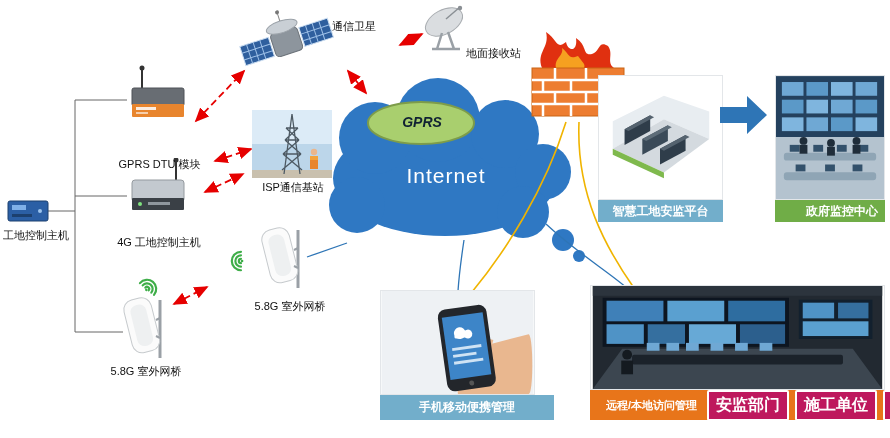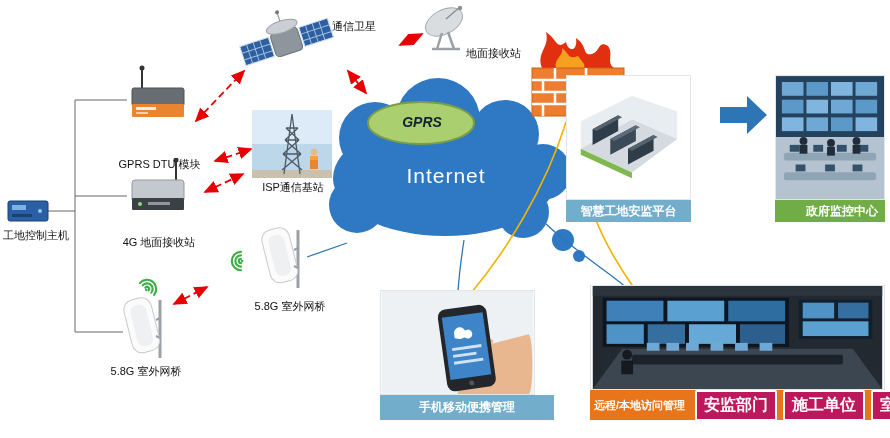--- a/index.html
+++ b/index.html
@@ -11,21 +11,21 @@
   .lbl.left{text-align:left;}
   .cloud-text{position:absolute;z-index:3;color:#fff;font-size:21px;letter-spacing:1px;text-align:center;}
   .gprs-text{position:absolute;z-index:3;color:#123;font-size:14px;font-weight:bold;text-align:center;}
   .panel{position:absolute;z-index:2;}
   .panel .img{display:block;border:1px solid #e3e6e9;box-sizing:border-box;}
   .caption{display:flex;align-items:center;justify-content:center;color:#fff;
            font-size:12px;font-weight:600;box-sizing:border-box;}
   .cap-teal{background:#72aecb;}
   .cap-green{background:#70ad47;padding-left:24px;}
   .access-bar{display:flex;align-items:center;background:#e8751a;height:30px;box-sizing:border-box;
-              padding:0 0;gap:6px;}
+              padding:0 12px;gap:6px;}
   .access-bar .access-title{color:#fff;font-size:11px;font-weight:600;white-space:nowrap;padding:0 4px;flex:1;}
   .access-btn{border:2px solid #ffffff;background:#be185d;color:#fff;font-size:16px;font-weight:600;
               padding:3px 7px;white-space:nowrap;border-radius:2px;}
   .wifi{position:absolute;z-index:2;width:26px;height:26px;}
 </style>
 </head>
 <body>
 
 <div id="stage">
 
@@ -120,21 +120,21 @@
   <div class="node" style="left:126px;top:158px;">
     <svg width="64" height="62" viewBox="0 0 64 62">
       <line x1="50" y1="2" x2="50" y2="22" stroke="#333" stroke-width="2"></line>
       <circle cx="50" cy="2" r="2.5" fill="#333"></circle>
       <rect x="6" y="22" width="52" height="22" rx="3" fill="#c3c9cf" stroke="#949a9f"></rect>
       <rect x="6" y="40" width="52" height="12" rx="1" fill="#3a4046"></rect>
       <circle cx="14" cy="46" r="2" fill="#7fe27f"></circle>
       <rect x="22" y="44" width="22" height="3" fill="#8f979e"></rect>
     </svg>
   </div>
-  <div class="lbl" style="left:103px;top:236px;width:112px;">4G 地面接收站</div>
+  <div class="lbl" style="left:103px;top:236px;width:112px;">4G 工地控制主机</div>
 
   <div class="node" style="left:118px;top:292px;">
     <svg width="58" height="74" viewBox="0 0 58 74">
       <line x1="42" y1="8" x2="42" y2="66" stroke="#9aa0a6" stroke-width="3"></line>
       <g transform="rotate(-14 25 34)">
         <rect x="10" y="6" width="28" height="54" rx="10" fill="#fbfbfb" stroke="#c6cacd"></rect>
         <rect x="16" y="12" width="16" height="42" rx="7" fill="#eef0f1"></rect>
       </g>
       <path d="M38,28 L42,26 M38,44 L42,46" stroke="#9aa0a6" stroke-width="2"></path>
     </svg>
@@ -203,21 +203,21 @@
       <path d="M30,44 C28,34 38,32 36,24 C44,30 42,36 52,32 C56,38 60,40 58,44 Z" fill="#f6a020"></path>
       <rect x="6" y="44" width="92" height="48" fill="#ed7d31" stroke="#c96515"></rect>
       <path d="M6,56 H98 M6,68 H98 M6,80 H98
                M29,44 V56 M60,44 V56
                M17,56 V68 M45,56 V68 M75,56 V68
                M29,68 V80 M60,68 V80
                M17,80 V92 M45,80 V92 M75,80 V92" stroke="#fff" stroke-width="2.5" fill="none"></path>
     </svg>
   </div>
 
-  <div class="panel" style="left:566px;top:75px;width:112px;">
+  <div class="panel" style="left:598px;top:75px;width:112px;">
     <svg class="img" width="125" height="125" viewBox="0 0 125 125">
       <rect width="125" height="125" fill="#ffffff"></rect>
       <polygon points="14,46 66,20 112,36 112,64 66,44 14,74" fill="#e8edf1"></polygon>
       <polygon points="14,74 66,44 112,64 66,98" fill="#d4dadf"></polygon>
       <polygon points="14,74 66,98 66,104 14,80" fill="#7fb94d"></polygon>
       <polygon points="26,70 52,56 52,40 26,54" fill="#2f3d4a"></polygon>
       <polygon points="26,54 52,40 56,42 30,56" fill="#55636f"></polygon>
       <polygon points="44,80 70,66 70,50 44,64" fill="#3a4a58"></polygon>
       <polygon points="44,64 70,50 74,52 48,66" fill="#5d6c78"></polygon>
       <polygon points="62,90 88,76 88,60 62,74" fill="#2f3d4a"></polygon>

